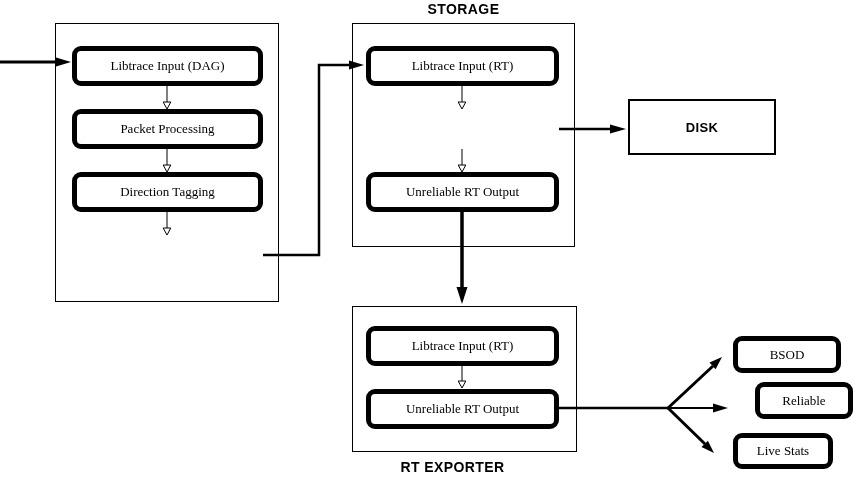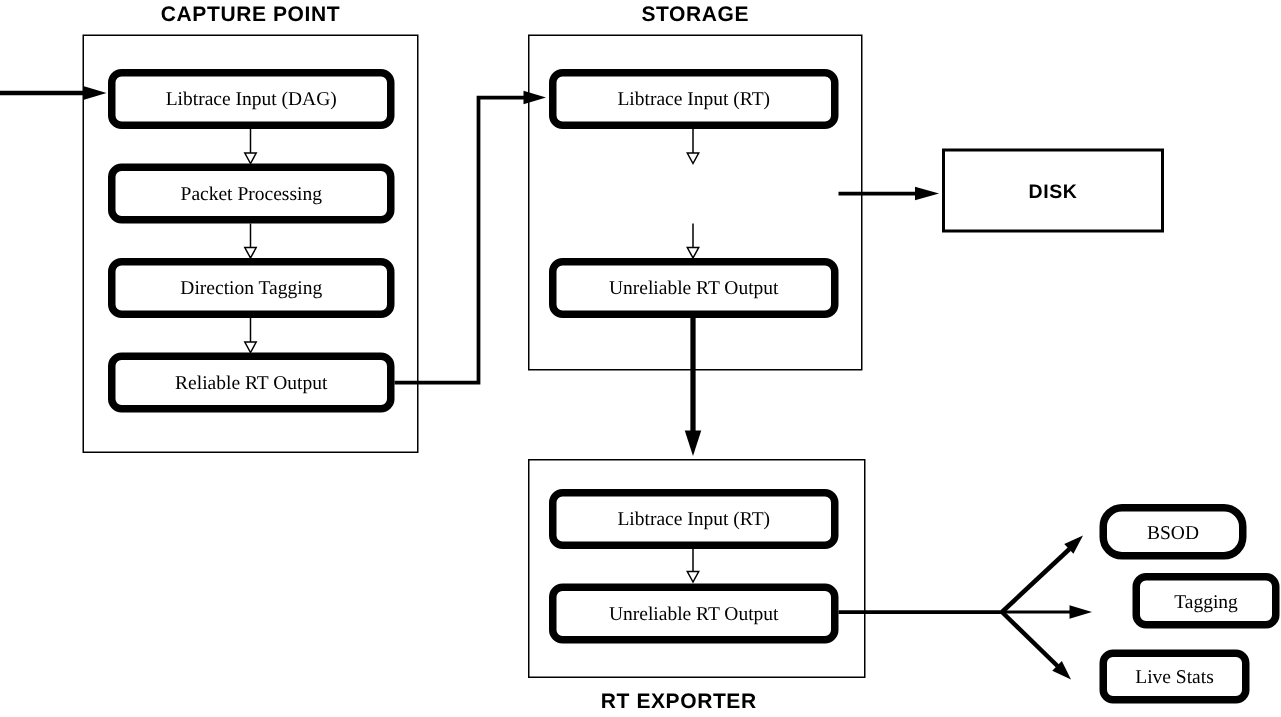--- a/index.html
+++ b/index.html
@@ -66,43 +66,41 @@
     width: 854px;
     height: 478px;
     pointer-events: none;
   }
 </style>
 </head>
 <body>
 
 <div id="canvas">
 
-  <div class="group-title" style="left:55px; top:1px; width:224px;">CAPTURE POINT</div>
   <div class="group-title" style="left:352px; top:1px; width:223px;">STORAGE</div>
   <div class="group-title" style="left:340px; top:459px; width:225px;">RT EXPORTER</div>
 
   <div class="container-box" style="left:55px; top:23px; width:224px; height:279px;"></div>
   <div class="container-box" style="left:352px; top:23px; width:223px; height:224px;"></div>
   <div class="container-box" style="left:352px; top:306px; width:225px; height:146px;"></div>
 
   <div class="node" style="left:72px; top:46px; width:191px; height:40px;">Libtrace Input (DAG)</div>
   <div class="node" style="left:72px; top:109px; width:191px; height:40px;">Packet Processing</div>
   <div class="node" style="left:72px; top:172px; width:191px; height:40px;">Direction Tagging</div>
-  <div class="node" style="left:72px; top:235px; width:191px; height:40px;">Reliable RT Output</div>
 
   <div class="node" style="left:366px; top:46px; width:193px; height:40px;">Libtrace Input (RT)</div>
   <div class="node" style="left:366px; top:172px; width:193px; height:40px;">Unreliable RT Output</div>
 
   <div class="node" style="left:366px; top:326px; width:193px; height:40px;">Libtrace Input (RT)</div>
   <div class="node" style="left:366px; top:389px; width:193px; height:40px;">Unreliable RT Output</div>
 
   <div class="plain-box" style="left:628px; top:99px; width:148px; height:56px;">DISK</div>
 
-  <div class="node" style="left:733px; top:336px; width:98px; height:37px;border-radius:15px;">BSOD</div>
-  <div class="node" style="left:755px; top:382px; width:98px; height:37px;">Tagging</div>
+  <div class="node" style="left:733px; top:336px; width:108px; height:37px;">BSOD</div>
+  <div class="node" style="left:755px; top:382px; width:98px; height:37px;">Reliable</div>
   <div class="node" style="left:733px; top:433px; width:100px; height:36px;">Live Stats</div>
 
   <svg id="connectors" viewBox="0 0 854 478" xmlns="http://www.w3.org/2000/svg">
 
     <g>
       <line x1="0" y1="62" x2="58" y2="62" stroke="#000" stroke-width="3"></line>
       <polygon points="71,62 56,57.5 56,66.5" fill="#000"></polygon>
     </g>
 
     <g>

